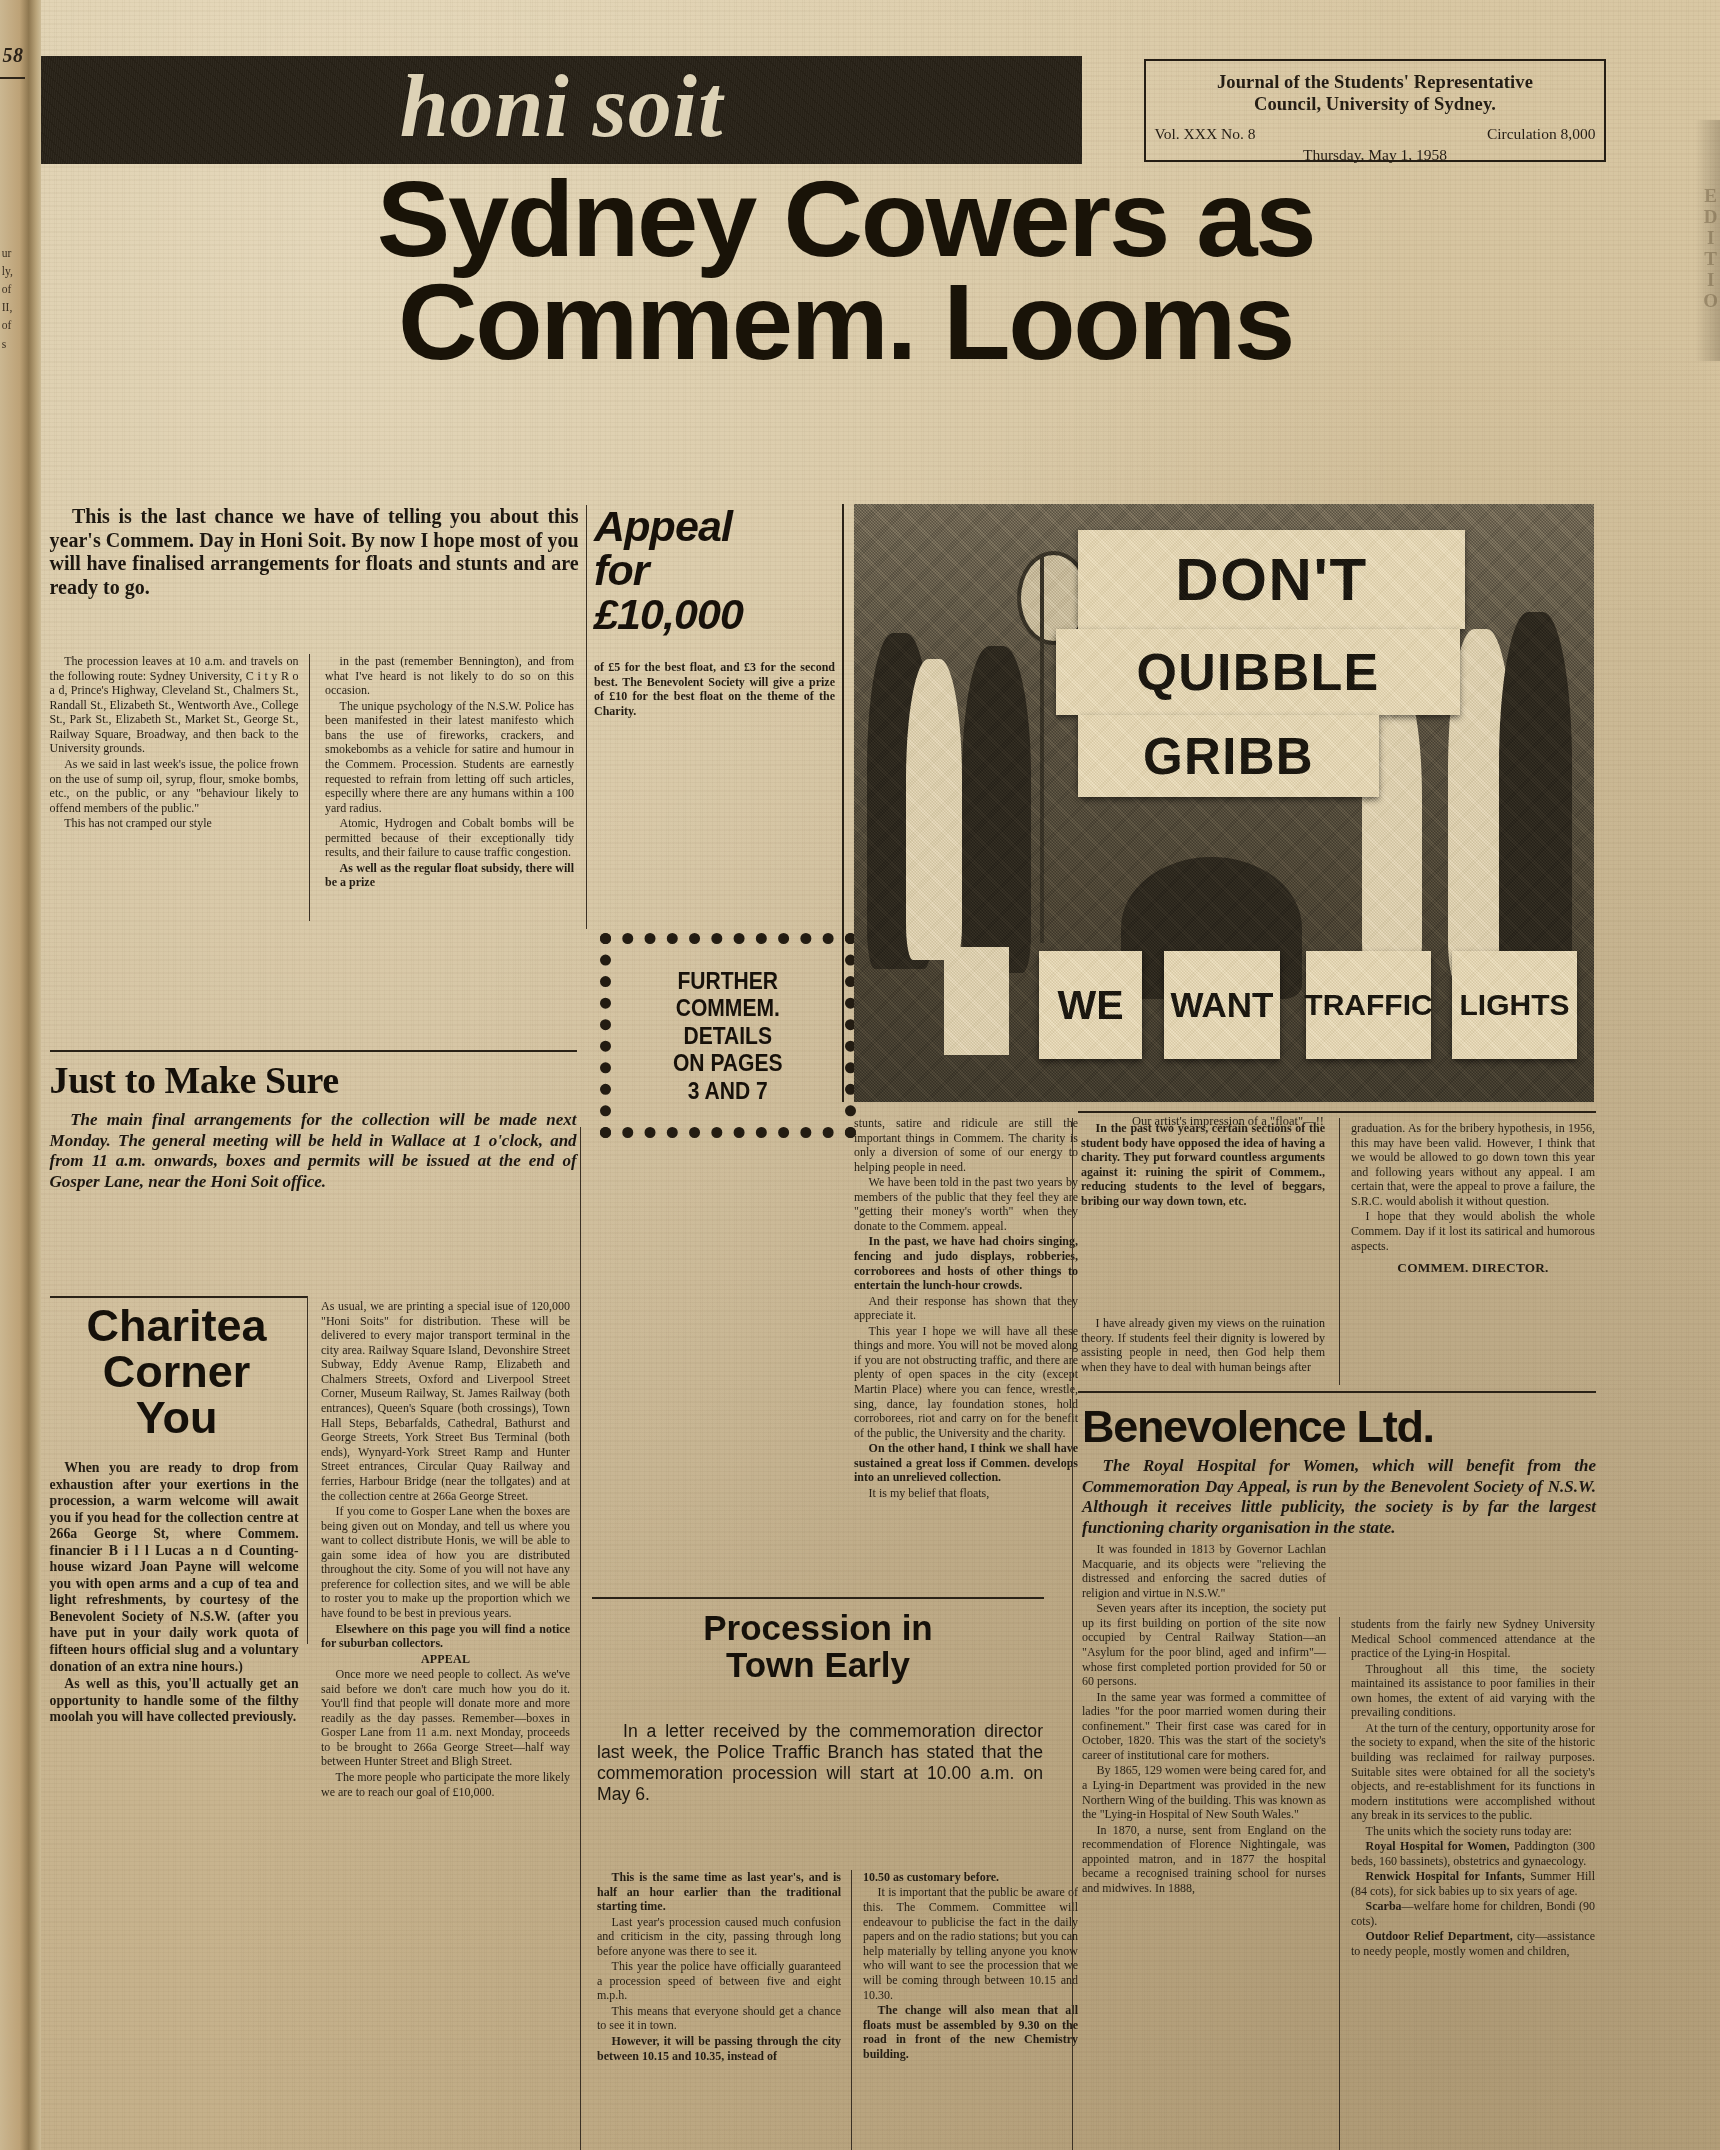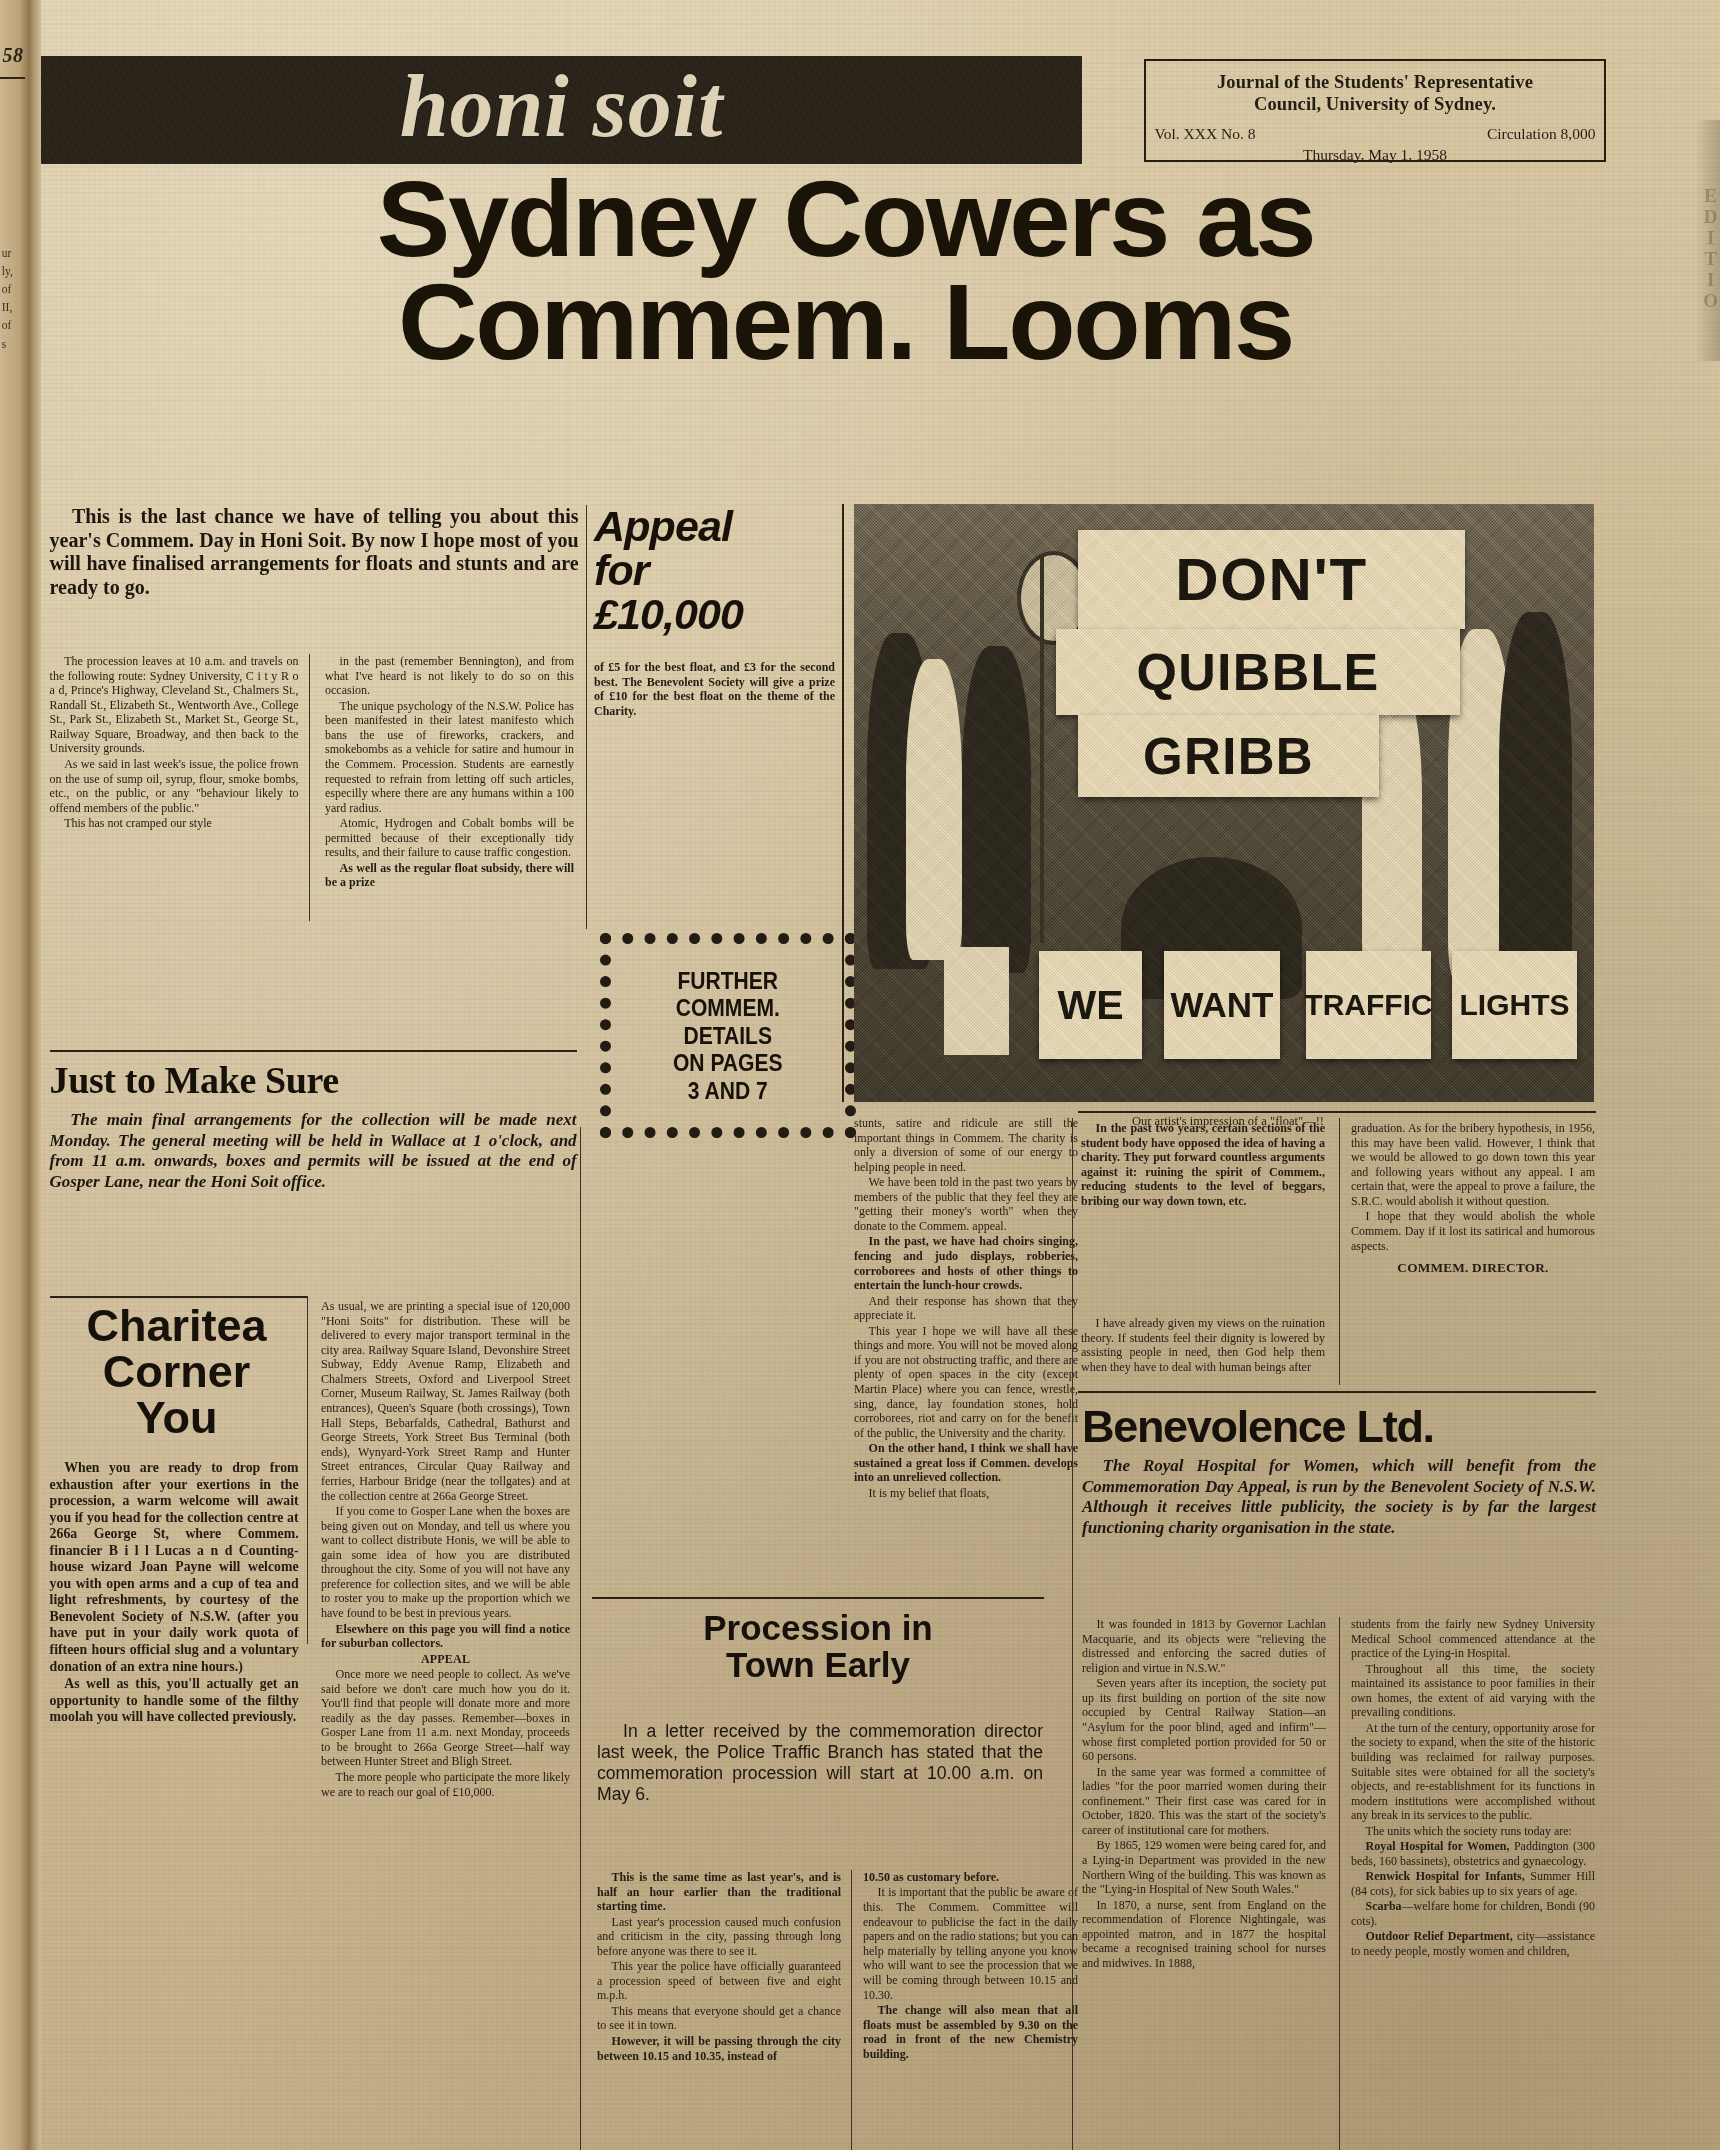--- a/index.html
+++ b/index.html
@@ -299,21 +299,21 @@
       <p class="noind">graduation.  As for the bribery hypothesis, in 1956, this may have been valid.  However, I think that we would be allowed to go down town this year and following years without any appeal.  I am certain that, were the appeal to prove a failure, the S.R.C. would abolish it without question.</p>
       <p>I hope that they would abolish the whole Commem. Day if it lost its satirical and humorous aspects.</p>
       <p class="noind bodyb" style="text-align:center;margin-top:6.9px;font-size:13.3px;letter-spacing:0.2px;">COMMEM. DIRECTOR.</p>
     </div>
     <div class="hr" style="left:1037px;top:1391px;width:518px;height:2.2px;"></div>
 
     <div class="col sans-big" style="left:1041px;top:1401px;width:516px;font-size:45px;letter-spacing:-1.3px;">Benevolence Ltd.</div>
     <div class="col ital" style="left:1041px;top:1456px;width:514px;">
       <p>The Royal Hospital for Women, which will benefit from the Commemoration Day Appeal, is run by the Benevolent Society of N.S.W. Although it receives little publicity, the society is by far the largest functioning charity organisation in the state.</p>
     </div>
-    <div class="col body" style="left:1041px;top:1617px;width:244px;">
+    <div class="col body" style="left:1041px;top:1542px;width:244px;">
       <p>It was founded in 1813 by Governor Lachlan Macquarie, and its objects were "relieving the distressed and enforcing the sacred duties of religion and virtue in N.S.W."</p>
       <p>Seven years after its inception, the society put up its first building on portion of the site now occupied by Central Railway Station—an "Asylum for the poor blind, aged and infirm"—whose first completed portion provided for 50 or 60 persons.</p>
       <p>In the same year was formed a committee of ladies "for the poor married women during their confinement." Their first case was cared for in October, 1820.  This was the start of the society's career of institutional care for mothers.</p>
       <p>By 1865, 129 women were being cared for, and a Lying-in Department was provided in the new Northern Wing of the building.  This was known as the "Lying-in Hospital of New South Wales."</p>
       <p>In 1870, a nurse, sent from England on the recommendation of Florence Nightingale, was appointed matron, and in 1877 the hospital became a recognised training school for nurses and midwives.  In 1888,</p>
     </div>
     <div class="vr" style="left:1298px;top:1617px;height:602px;"></div>
     <div class="col body" style="left:1310px;top:1617px;width:244px;">
       <p class="noind">students from the fairly new Sydney University Medical School commenced attendance at the practice of the Lying-in Hospital.</p>
       <p>Throughout all this time, the society maintained its assistance to poor families in their own homes, the extent of aid varying with the prevailing conditions.</p>

